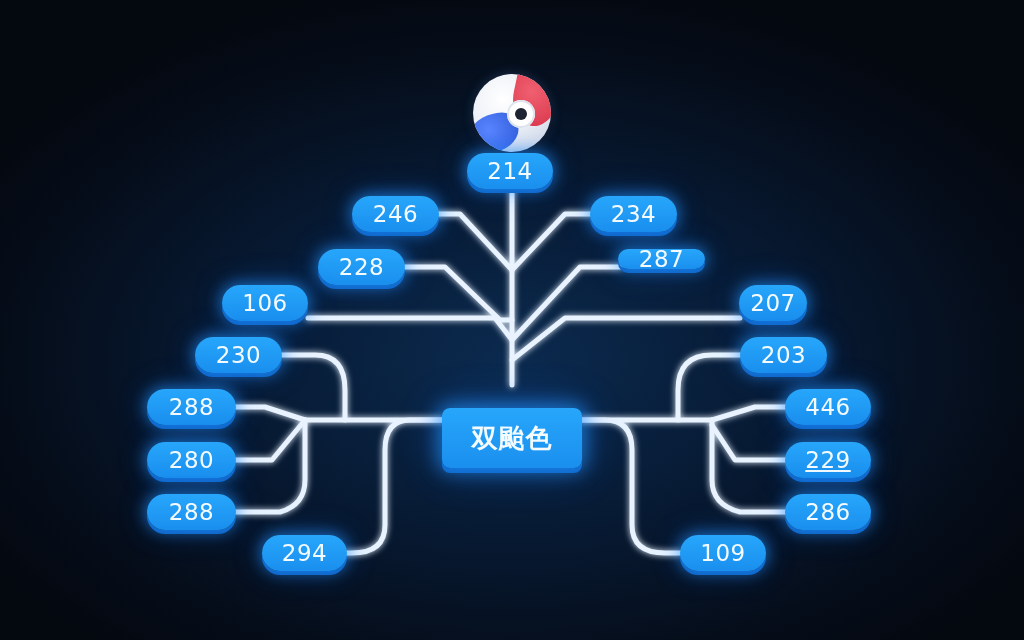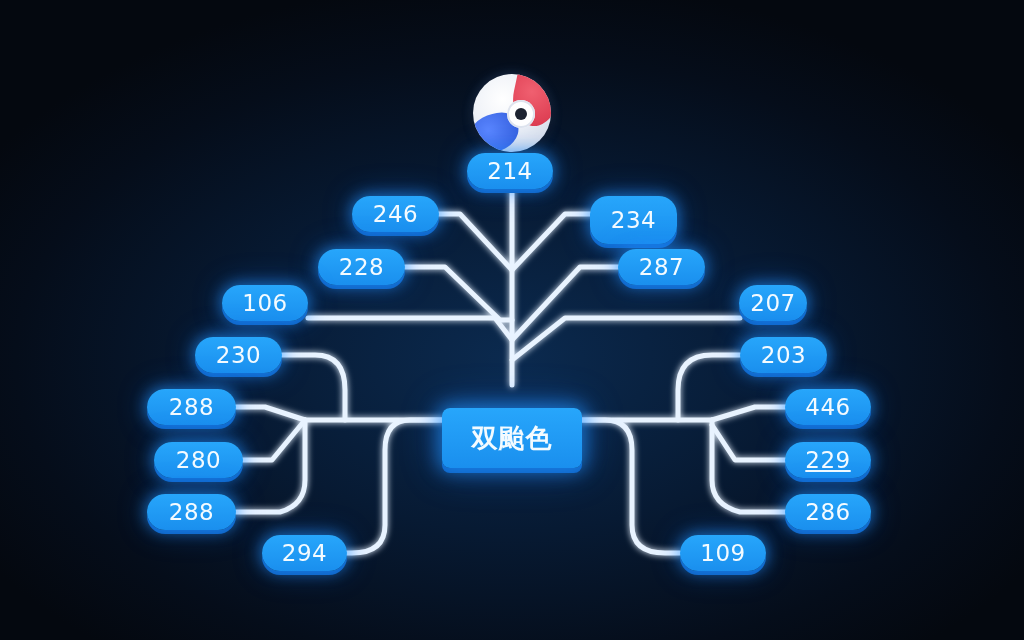--- a/index.html
+++ b/index.html
@@ -121,29 +121,29 @@
       </div>
   </div>
 
   <div class="node" style="left:467px;top:153px;width:86px;height:36px;">214</div>
 
   <div class="node" style="left:345px;top:196px;width:87px;height:36px;margin-left:7px;">246</div>
   <div class="node" style="left:318px;top:249px;width:87px;height:36px;">228</div>
   <div class="node" style="left:222px;top:285px;width:86px;height:36px;">106</div>
   <div class="node" style="left:195px;top:337px;width:87px;height:36px;">230</div>
 
-  <div class="node" style="left:590px;top:196px;width:87px;height:48px;text-align:center;">234</div>
-  <div class="node" style="left:618px;top:249px;width:87px;height:36px;text-align:center;">287</div>
+  <div class="node" style="left:590px;top:196px;width:87px;height:36px;text-align:center;">234</div>
+  <div class="node" style="left:618px;top:249px;width:87px;height:20px;text-align:center;">287</div>
   <div class="node" style="left:739px;top:285px;width:68px;height:36px;">207</div>
   <div class="node" style="left:740px;top:337px;width:87px;height:36px;">203</div>
 
   <div class="node center" style="left:442px;top:384px;width:140px;height:60px;">双颱色</div>
 
   <div class="node" style="left:147px;top:389px;width:89px;height:36px;">288</div>
-  <div class="node" style="left:154px;top:442px;width:89px;height:36px;">280</div>
+  <div class="node" style="left:147px;top:442px;width:89px;height:36px;">280</div>
   <div class="node" style="left:147px;top:494px;width:89px;height:36px;">288</div>
   <div class="node" style="left:262px;top:535px;width:85px;height:36px;">294</div>
 
   <div class="node" style="left:785px;top:389px;width:86px;height:36px;">446</div>
   <div class="node" style="left:785px;top:442px;width:86px;height:36px;text-decoration:underline;">229</div>
   <div class="node" style="left:785px;top:494px;width:86px;height:36px;">286</div>
   <div class="node" style="left:680px;top:535px;width:86px;height:36px;">109</div>
 
 </div>
 

